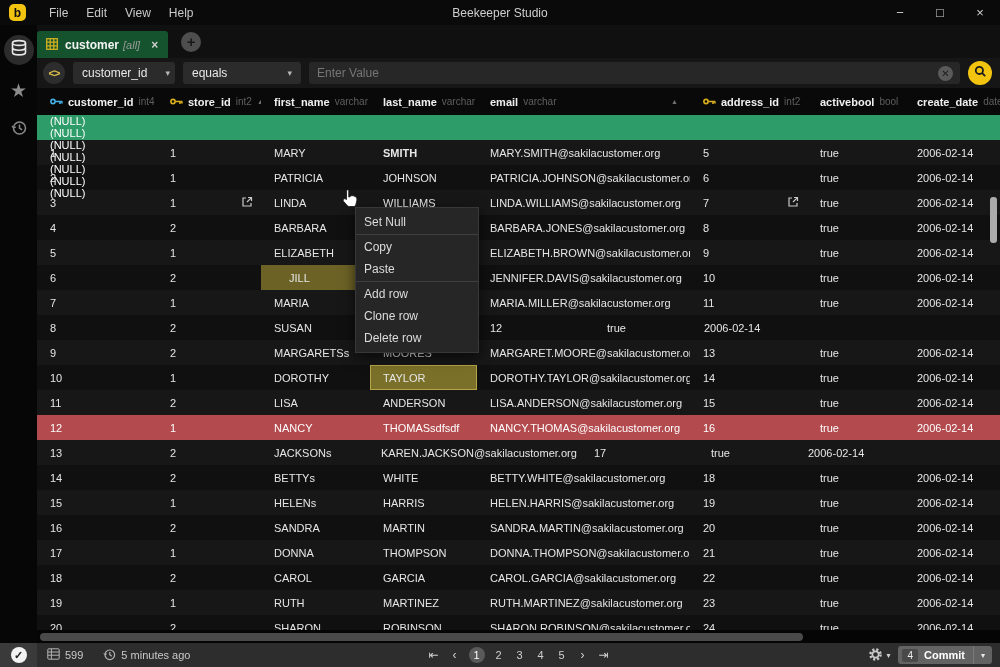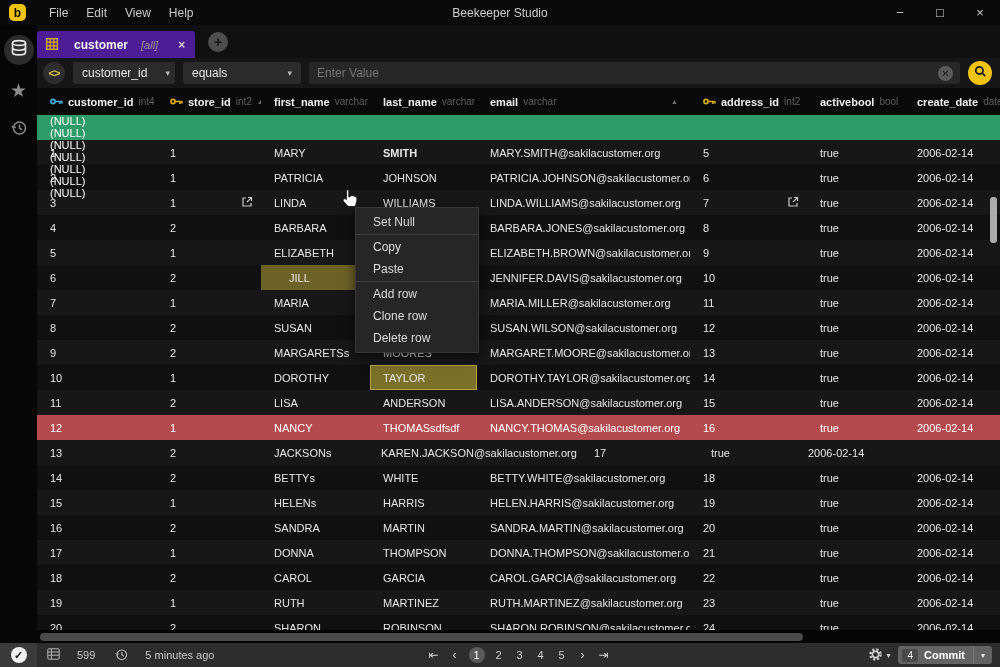--- a/index.html
+++ b/index.html
@@ -19,21 +19,21 @@
   
   .sidebar { position:absolute; top:25px; left:0; width:37px; bottom:24px; background:#060606; display:flex; flex-direction:column; align-items:center; }
   .side-icon { width:30px; height:30px; display:flex; align-items:center; justify-content:center; margin-top:10px; border-radius:50%; }
   .side-icon.active { background:#2c2c2c; }
   .star-glyph { color:#8a8a8a; font-size:19px; line-height:1; }
   .sidebar-corner { position:absolute; bottom:0; left:0; width:37px; height:24px; background:#3a3a3a; display:flex; align-items:center; justify-content:center; }
   .check-circle { width:16px; height:16px; border-radius:50%; background:#f2f2f2; color:#222; font-size:11px; font-weight:bold; display:flex; align-items:center; justify-content:center; }
 
   
   .tabbar { position:absolute; top:25px; left:37px; right:0; height:33px; background:#101010; display:flex; align-items:center; }
-  .tab { height:27px; margin-top:6px; background:#4c1d95; display:flex; align-items:center; padding:0 10px 0 9px; border-radius:3px 3px 0 0; gap:16px; }
+  .tab { height:27px; margin-top:6px; background:#14532d; display:flex; align-items:center; padding:0 10px 0 9px; border-radius:3px 3px 0 0; gap:7px; }
   .tab-label { font-size:12px; font-weight:bold; color:#f2f2f2; }
   .tab-suffix { font-size:11px; font-style:italic; color:#9a9a9a; margin-left:-3px; }
   .tab-close { color:#cfcfcf; font-size:12px; font-weight:bold; margin-left:4px; }
   .newtab { width:20px; height:20px; border-radius:50%; background:#4e4e4e; color:#191919; font-size:15px; font-weight:bold; display:flex; align-items:center; justify-content:center; margin-left:13px; }
 
   
   .filterbar { position:absolute; top:58px; left:37px; right:0; height:30px; background:#161616; display:flex; align-items:center; gap:8px; padding:0 8px 0 6px; }
   .code-toggle { width:22px; height:22px; border-radius:50%; background:#2d2d2d; color:#e0c24a; font-size:11px; font-weight:bold; display:flex; align-items:center; justify-content:center; letter-spacing:-1px; }
   .f-select { height:22px; background:#2b2b2b; border-radius:3px; display:flex; align-items:center; font-size:12px; color:#e8e8e8; padding:0 9px; gap:18px; }
   .f-select .caret { color:#b5b5b5; font-size:9px; }
@@ -62,29 +62,29 @@
   .tcell.edited { background:#7a7029; box-shadow:inset 0 0 0 1px #b7a646; }
   .fk-icon { position:absolute; right:8px; top:6px; }
 
   
   .hscroll-track { position:absolute; left:37px; right:0; bottom:24px; height:13px; background:#050505; }
   .hscroll-thumb { position:absolute; left:3px; top:3px; width:763px; height:8px; background:#4a4a4a; border-radius:4px; }
   .vscroll-thumb { position:absolute; right:3px; top:197px; width:7px; height:46px; background:#ababab; border-radius:3px; }
 
   
   .ctxmenu { position:absolute; left:355px; top:207px; width:124px; background:#262626; border:1px solid #383838; box-shadow:0 4px 12px rgba(0,0,0,.6); padding:3px 0; z-index:20; }
-  .ctx-item { height:22px; display:flex; align-items:center; padding-left:17px; font-size:12px; color:#dcdcdc; }
+  .ctx-item { height:22px; display:flex; align-items:center; padding-left:8px; font-size:12px; color:#dcdcdc; }
   .ctx-sep { height:1px; background:#3f3f3f; margin:1px 0; }
 
   .cursor-hand { position:absolute; left:341px; top:188px; z-index:30; }
 
   
   .statusbar { position:absolute; bottom:0; left:37px; right:0; height:24px; background:#2d2d2d; display:flex; align-items:center; font-size:11px; color:#c9c9c9; }
   .sb-left { display:flex; align-items:center; gap:6px; margin-left:10px; }
-  .sb-group { display:flex; align-items:center; gap:17px;text-align:center; }
+  .sb-group { display:flex; align-items:center; gap:5px;text-align:center; }
   .sb-refresh { margin-left:14px; }
   .pagination { position:absolute; left:0; right:0; display:flex; justify-content:center; align-items:center; gap:7px; pointer-events:none; }
   .pg { color:#cfcfcf; font-size:11px; min-width:14px; text-align:center; pointer-events:auto; }
   .pg.nav { font-size:12px; }
   .pg.page-active { background:#5a5a5a; color:#fff; border-radius:50%; width:16px; height:16px; line-height:16px; min-width:16px; }
   .sb-right { position:absolute; right:8px; display:flex; align-items:center; gap:8px; }
   .gear-wrap { display:flex; align-items:center; gap:3px; color:#c9c9c9; }
   .gear-caret { font-size:8px; color:#cfcfcf; }
   .commit-btn { height:18px; background:#636363; border-radius:3px; display:flex; align-items:center; padding:0 0 0 4px; }
   .commit-count { background:#494949; color:#eee; border-radius:2px; font-size:10px; padding:1px 5px; margin-right:6px; }
@@ -333,21 +333,20 @@
           <div class="tcell" style="width: 213px;">MARIA.MILLER@sakilacustomer.org</div>
           <div class="tcell" style="width: 117px;">11</div>
           <div class="tcell" style="width: 97px;">true</div>
           <div class="tcell" style="width: 96px;">2006-02-14</div>
         </div>
         <div class="trow brow">
           <div class="tcell" style="width: 120px;">8</div>
           <div class="tcell" style="width: 104px;">2</div>
           <div class="tcell" style="width: 109px;">SUSAN</div>
           <div class="tcell" style="width: 107px;"></div>
-          <div class="tcell" style="width: 213px;">SUSAN.WILSON@sakilacustomer.org</div>
           <div class="tcell" style="width: 117px;">12</div>
           <div class="tcell" style="width: 97px;">true</div>
           <div class="tcell" style="width: 96px;">2006-02-14</div>
         </div>
         <div class="trow brow">
           <div class="tcell" style="width: 120px;">9</div>
           <div class="tcell" style="width: 104px;">2</div>
           <div class="tcell" style="width: 109px;">MARGARETSs</div>
           <div class="tcell" style="width: 107px;">MOORES</div>
           <div class="tcell" style="width: 213px;">MARGARET.MOORE@sakilacustomer.org</div>

